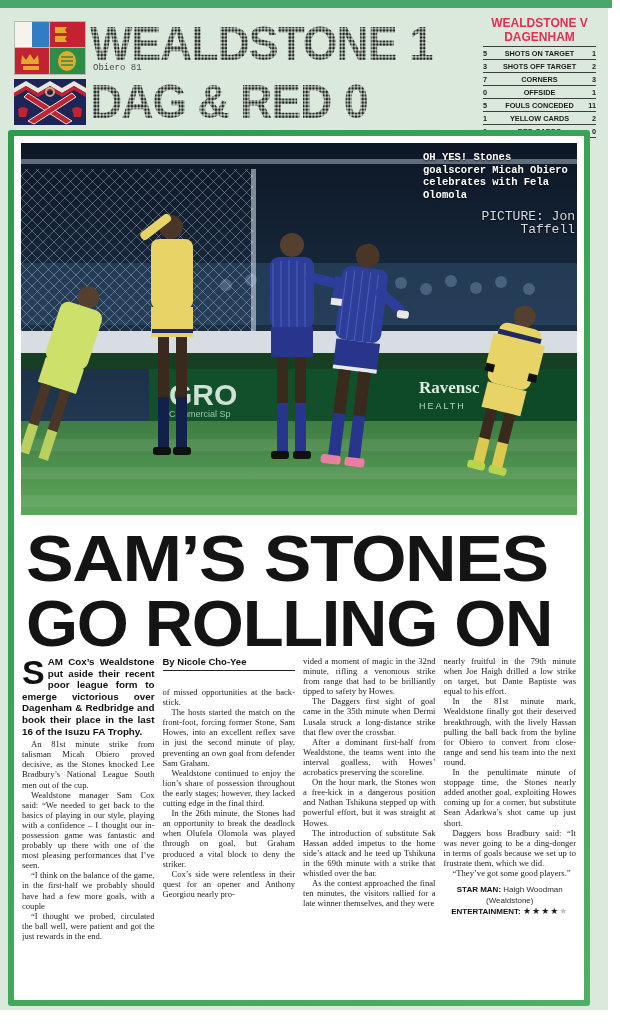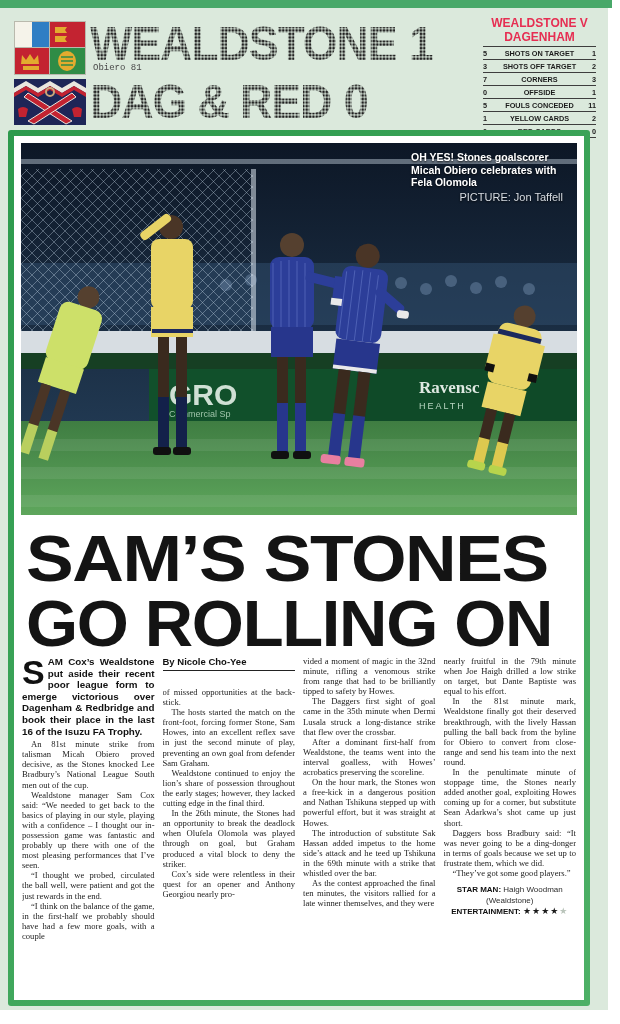--- a/index.html
+++ b/index.html
@@ -34,23 +34,23 @@
   .st-label{text-align:center;}
   .st-away{text-align:right;}
 
   
   .frame{position:absolute;left:8px;top:130px;width:582px;height:876px;
          background:linear-gradient(135deg,#2d9a4d,#4db066);border-radius:3px;}
   .frame-inner{position:absolute;left:6px;top:6px;right:6px;bottom:6px;background:#ffffff;}
 
   
   .photo{position:absolute;left:7px;top:7px;width:556px;height:372px;background:#16253c;overflow:hidden;}
-  .caption{position:absolute;right:14px;top:8px;width:152px;color:#fff;
-           font-size:10.5px;line-height:12.5px;font-weight:700;text-shadow:0 1px 2px rgba(0,0,0,.8);}
-  .credit{margin-top:2px;font-size:11px;font-weight:400;color:#d7dce2;text-align:right;}
+  .caption{position:absolute;right:2px;top:8px;width:152px;color:#fff;
+           font-size:10.5px;line-height:12.5px;font-weight:700;text-shadow:0 1px 2px rgba(0,0,0,.8);font-family:Liberation Mono, monospace;}
+  .credit{margin-top:10px;font-size:13px;font-weight:400;color:#d7dce2;text-align:right;}
 
   
   .headline{position:absolute;left:12px;top:390px;width:540px;}
   .hl{font-weight:700;color:#141414;white-space:nowrap;transform-origin:left top;letter-spacing:-1px;line-height:1;}
   .hl1{font-size:50px;transform:scale(1.43,1.30);}
   .hl2{font-size:50px;transform:scale(1.34,1.30);margin-top:15px;}
 
   
   .columns{position:absolute;left:8px;top:520px;width:554px;height:330px;
            display:grid;grid-template-columns:repeat(4,1fr);column-gap:8px;overflow:hidden;}
@@ -290,22 +290,22 @@
         <div class="hl hl1">SAM’S STONES</div>
         <div class="hl hl2">GO ROLLING ON</div>
       </div>
 
       <div class="columns">
         <div class="col">
           <p class="lead"><span class="dropcap">S</span><span>AM Cox’s Wealdstone put aside their recent poor league form to emerge victorious over Dagenham &amp; Redbridge and book their place in the last 16 of the Isuzu FA Trophy.</span></p>
           <div class="paras">
               <p class="para">An 81st minute strike from talisman Micah Obiero proved decisive, as the Stones knocked Lee Bradbury’s National League South men out of the cup.</p>
               <p class="para">Wealdstone manager Sam Cox said: “We needed to get back to the basics of playing in our style, playing with a confidence – I thought our in-possession game was fantastic and probably up there with one of the most pleasing performances that I’ve seen.</p>
+              <p class="para">“I think on the balance of the game, in the first-half we probably should have had a few more goals, with a couple</p>
               <p class="para">“I thought we probed, circulated the ball well, were patient and got the just rewards in the end.</p>
-              <p class="para">“I think on the balance of the game, in the first-half we probably should have had a few more goals, with a couple</p>
             </div>
         </div>
         <div class="col cont">
           <div class="byline">By Nicole Cho-Yee</div>
           <div class="paras">
               <p class="para">of missed opportunities at the back-stick.</p>
               <p class="para">The hosts started the match on the front-foot, forcing former Stone, Sam Howes, into an excellent reflex save in just the second minute of play, preventing an own goal from defender Sam Graham.</p>
               <p class="para">Wealdstone continued to enjoy the lion’s share of possession throughout the early stages; however, they lacked cutting edge in the final third.</p>
               <p class="para">In the 26th minute, the Stones had an opportunity to break the deadlock when Olufela Olomola was played through on goal, but Graham produced a vital block to deny the striker.</p>
               <p class="para">Cox’s side were relentless in their quest for an opener and Anthony Georgiou nearly pro-</p>

